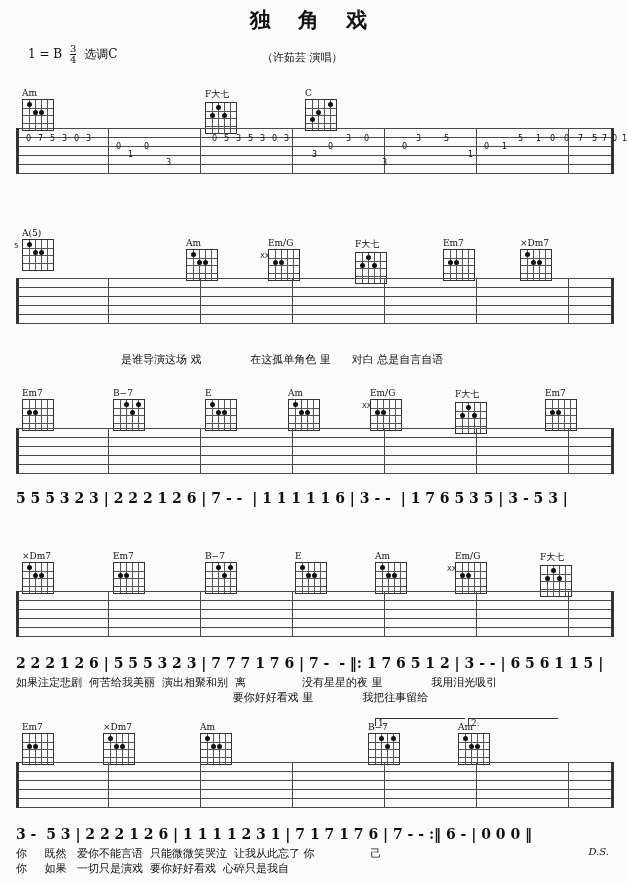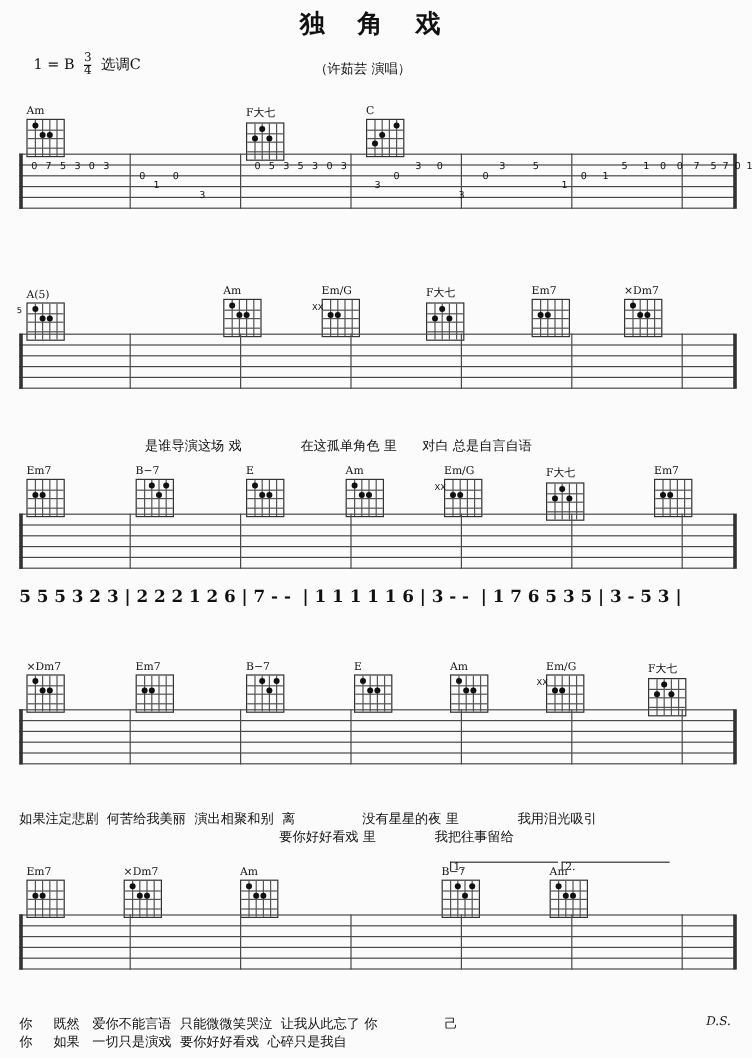--- a/index.html
+++ b/index.html
@@ -147,21 +147,21 @@
           <span class="v" style="left: 18px;"></span>
           <span class="v" style="left: 24px;"></span>
           <span class="h" style="top: 7.5px;"></span>
           <span class="h" style="top: 15px;"></span>
           <span class="h" style="top: 22.5px;"></span>
           <span class="dot" style="left: 3.5px; top: 17px;"></span>
           <span class="dot" style="left: 9.5px; top: 9.5px;"></span>
           <span class="dot" style="left: 21.5px; top: 2px;"></span>
         </div>
       </div>
-      <div class="chord" style="left: 22px; top: 241px;">
+      <div class="chord" style="left: 22px; top: 228px;">
         <div class="name">A(5)</div>
         <div class="grid">
           <span class="v" style="left: 6px;"></span>
           <span class="v" style="left: 12px;"></span>
           <span class="v" style="left: 18px;"></span>
           <span class="v" style="left: 24px;"></span>
           <span class="h" style="top: 7.5px;"></span>
           <span class="h" style="top: 15px;"></span>
           <span class="h" style="top: 22.5px;"></span>
           <span class="dot" style="left: 3.5px; top: 2px;"></span>
@@ -640,27 +640,29 @@
         <span class="bar" style="left: 184px; height: 46px;"></span>
         <span class="bar" style="left: 276px; height: 46px;"></span>
         <span class="bar" style="left: 368px; height: 46px;"></span>
         <span class="bar" style="left: 460px; height: 46px;"></span>
         <span class="bar" style="left: 552px; height: 46px;"></span>
         <span class="thickbar" style="left: 595px; height: 46px;"></span>
       </div>
     </div>
 
 
-  <div class="lyrics" style="top:364px">                              是谁导演这场 戏              在这孤单角色 里      对白 总是自言自语</div>
+  <div class="lyrics" style="top:352px">                              是谁导演这场 戏              在这孤单角色 里      对白 总是自言自语</div>
 
   <div class="notes" style="top:490px">5 5 5 3 2 3 | 2 2 2 1 2 6 | 7 - -  | 1 1 1 1 1 6 | 3 - -  | 1 7 6 5 3 5 | 3 - 5 3 |</div>
 
+  <div class="notes" style="top:655px">2 2 2 1 2 6 | 5 5 5 3 2 3 | 7 7 7 1 7 6 | 7 -  - ‖: 1 7 6 5 1 2 | 3 - - | 6 5 6 1 1 5 |</div>
   <div class="lyrics" style="top:675px">如果注定悲剧  何苦给我美丽  演出相聚和别  离                没有星星的夜 里              我用泪光吸引</div>
   <div class="lyrics" style="top:690px">                                                              要你好好看戏 里              我把往事留给</div>
 
+  <div class="notes" style="top:826px">3 -  5 3 | 2 2 2 1 2 6 | 1 1 1 1 2 3 1 | 7 1 7 1 7 6 | 7 - - :‖ 6 - | 0 0 0 ‖</div>
   <div class="lyrics" style="top:861px">你     如果   一切只是演戏  要你好好看戏  心碎只是我自</div>
   <div class="lyrics" style="top:846px">你     既然   爱你不能言语  只能微微笑哭泣  让我从此忘了 你                己</div>
 
   <div class="dsal" style="top:846px">D.S.</div>
 
   <div class="volta" style="left:375px;top:718px;width:90px">
     <span class="vtop" style="width:90px"></span>
     <span class="vline"></span>
     <span style="position:absolute;left:3px;top:0px">1.</span>
   </div>

